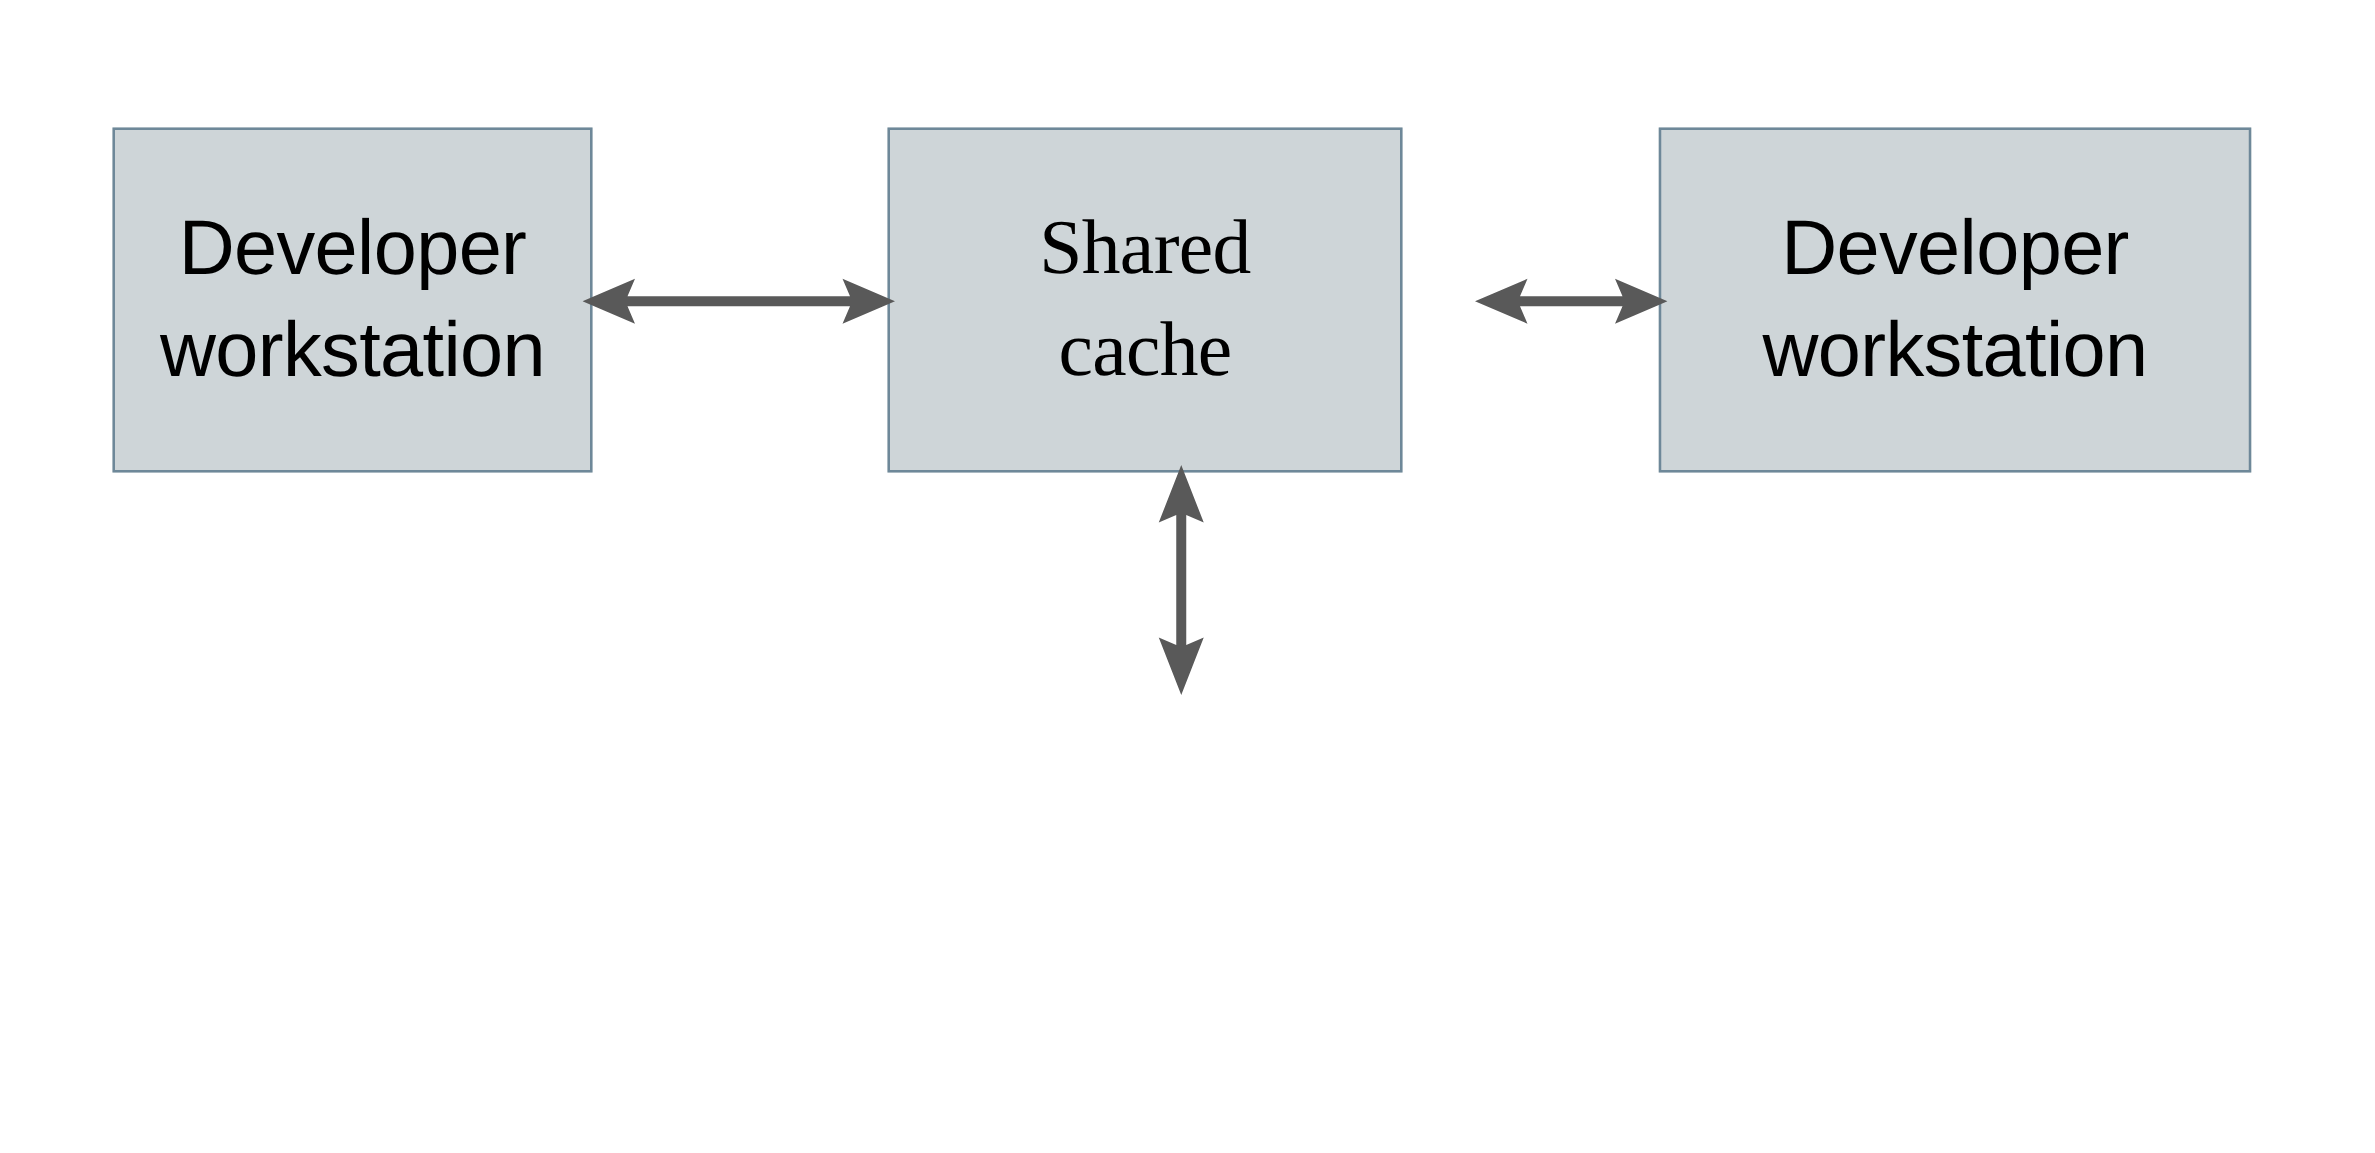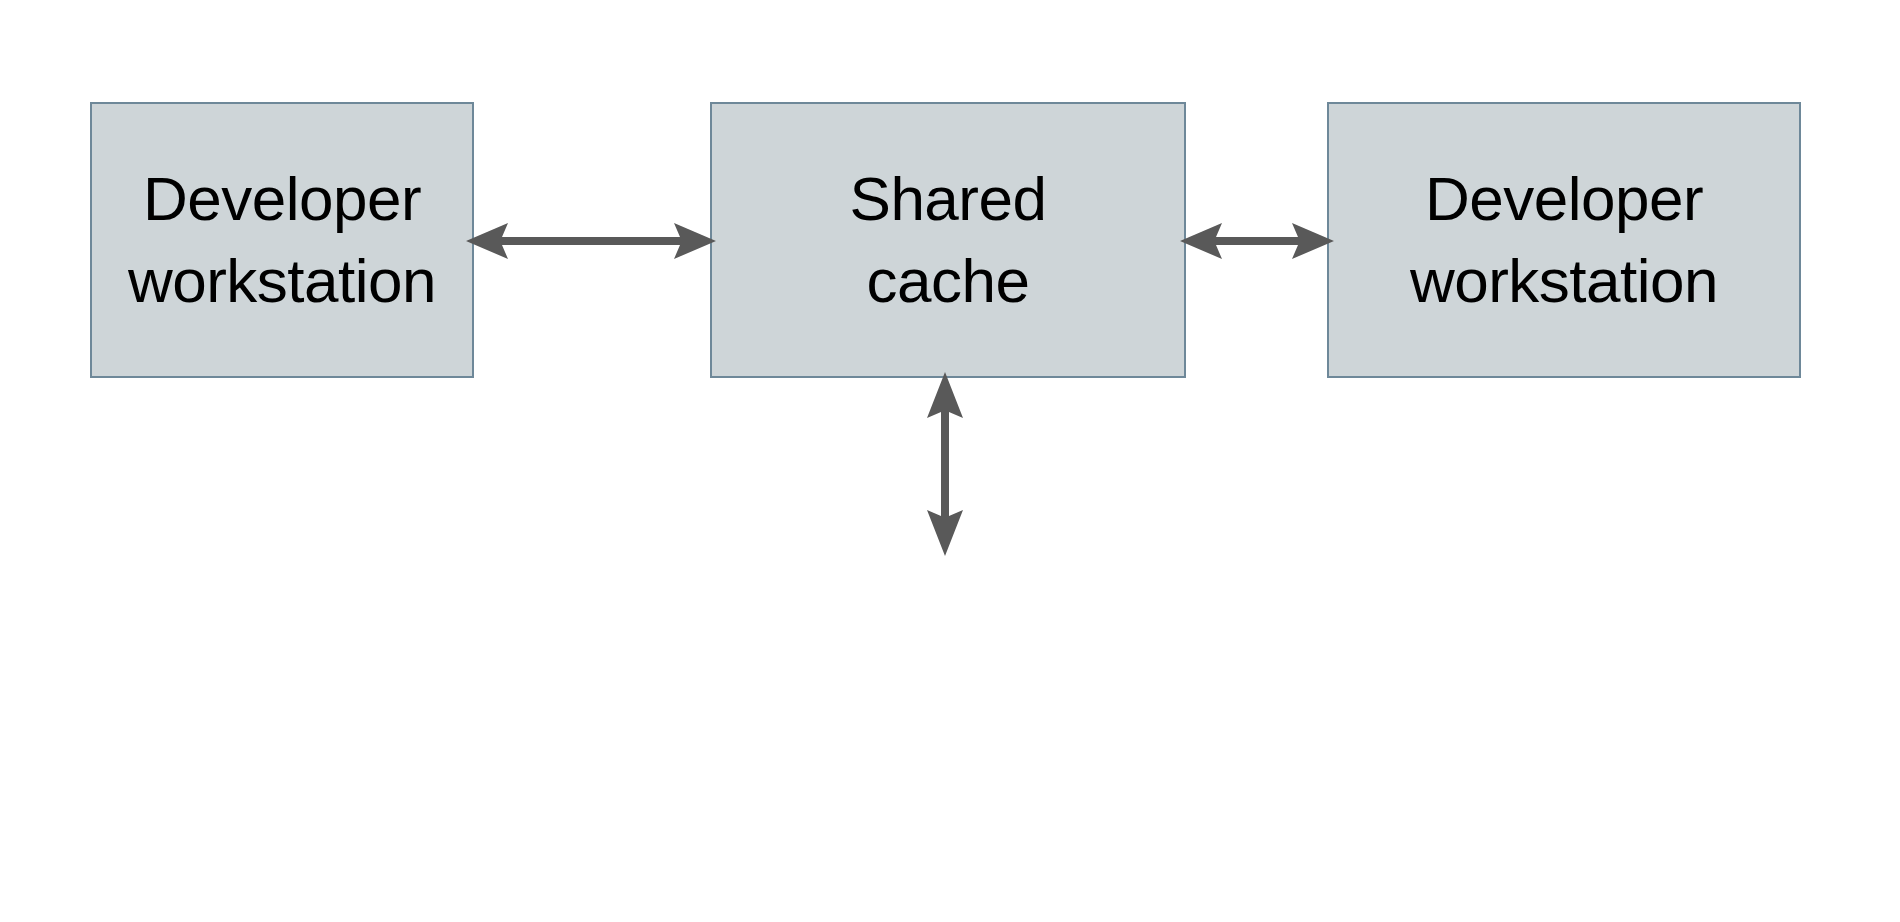--- a/index.html
+++ b/index.html
@@ -37,22 +37,23 @@
   }
   #node-dev-left {
     left: 90px;
     top: 102px;
     width: 384px;
     height: 276px;
   }
   #node-shared-cache {
     left: 710px;
     top: 102px;
-    width: 476px;
+    width: 412px;
     height: 276px;
+    font-family: Liberation Serif, serif;
   }
   #node-dev-right {
     left: 1327px;
     top: 102px;
     width: 474px;
     height: 276px;
   }
   #node-ci-server {
     left: 710px;
     top: 548px;

